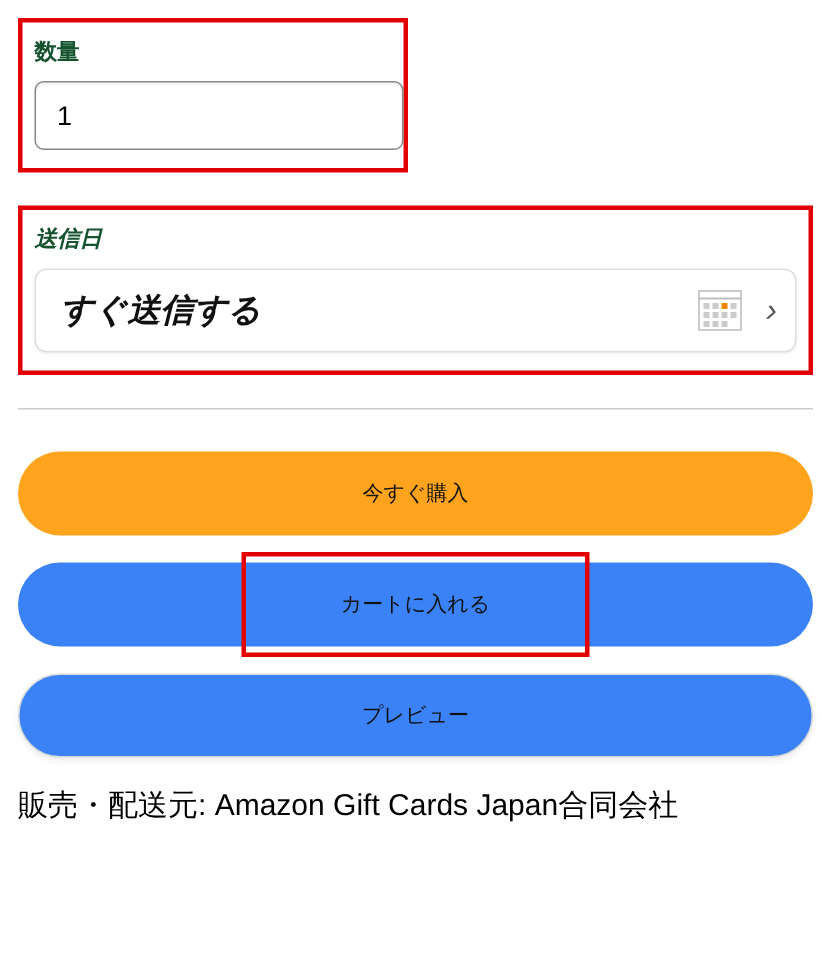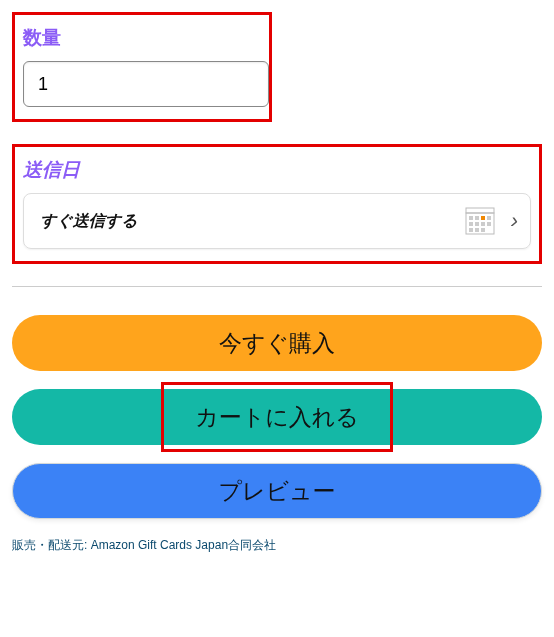--- a/index.html
+++ b/index.html
@@ -10,23 +10,23 @@
     background: #fff;
     padding: 12px;
   }
   .highlight-box {
     border: 3px solid #e30000;
     padding: 10px 8px 12px 8px;
     margin-bottom: 22px;
     background: #fff;
   }
   .field-label {
-    font-size: 19px;
+    font-size: 15px;
     font-weight: 700;
-    color: #8b5cf6;
+    color: #14532d;
     margin-bottom: 10px;
   }
   .qty-input {
     width: 246px;
     height: 46px;
     border: 1px solid #888;
     border-radius: 6px;
     font-size: 18px;
     padding: 0 14px;
     background: #fff;
@@ -37,21 +37,21 @@
     display: flex;
     align-items: center;
     height: 56px;
     border: 1px solid #ddd;
     border-radius: 8px;
     padding: 0 12px 0 16px;
     box-shadow: 0 1px 2px rgba(0,0,0,0.06);
   }
   .send-text {
     flex: 1;
-    font-size: 16px;
+    font-size: 22px;
     font-weight: 700;
     color: #111;
   }
   .calendar-icon {
     width: 30px;
     height: 28px;
     margin-right: 16px;
   }
   .chevron {
     font-size: 22px;
@@ -63,47 +63,47 @@
     background: #ccc;
     margin: 0 0 28px 0;
   }
   .btn {
     display: flex;
     align-items: center;
     justify-content: center;
     width: 100%;
     height: 56px;
     border-radius: 28px;
-    font-size: 23px;
+    font-size: 14px;
     color: #111;
     border: none;
     margin-bottom: 18px;
     cursor: pointer;
     position: relative;
   }
   .btn-buy { background: #ffa41c; }
-  .btn-cart { background: #14b8a6; }
+  .btn-cart { background: #3b82f6; }
   .btn-preview {
     background: #3b82f6;
     border: 1px solid #d5d9d9;
     box-shadow: 0 2px 5px rgba(0,0,0,0.08);
   }
   .cart-highlight {
     position: absolute;
     border: 3px solid #e30000;
     width: 232px;
     height: 70px;
     left: 50%;
     top: 50%;
     transform: translate(-50%, -50%);
     pointer-events: none;
   }
   .seller {
-    font-size: 12px;
-    color: #0c4a6e;
+    font-size: 20px;
+    color: #000000;
     margin-top: 6px;
   }
 </style>
 </head>
 <body>
 
 <div class="highlight-box qty-wrap">
   <div class="field-label">数量</div>
   <input class="qty-input" type="text" value="1" style="">
 </div>

